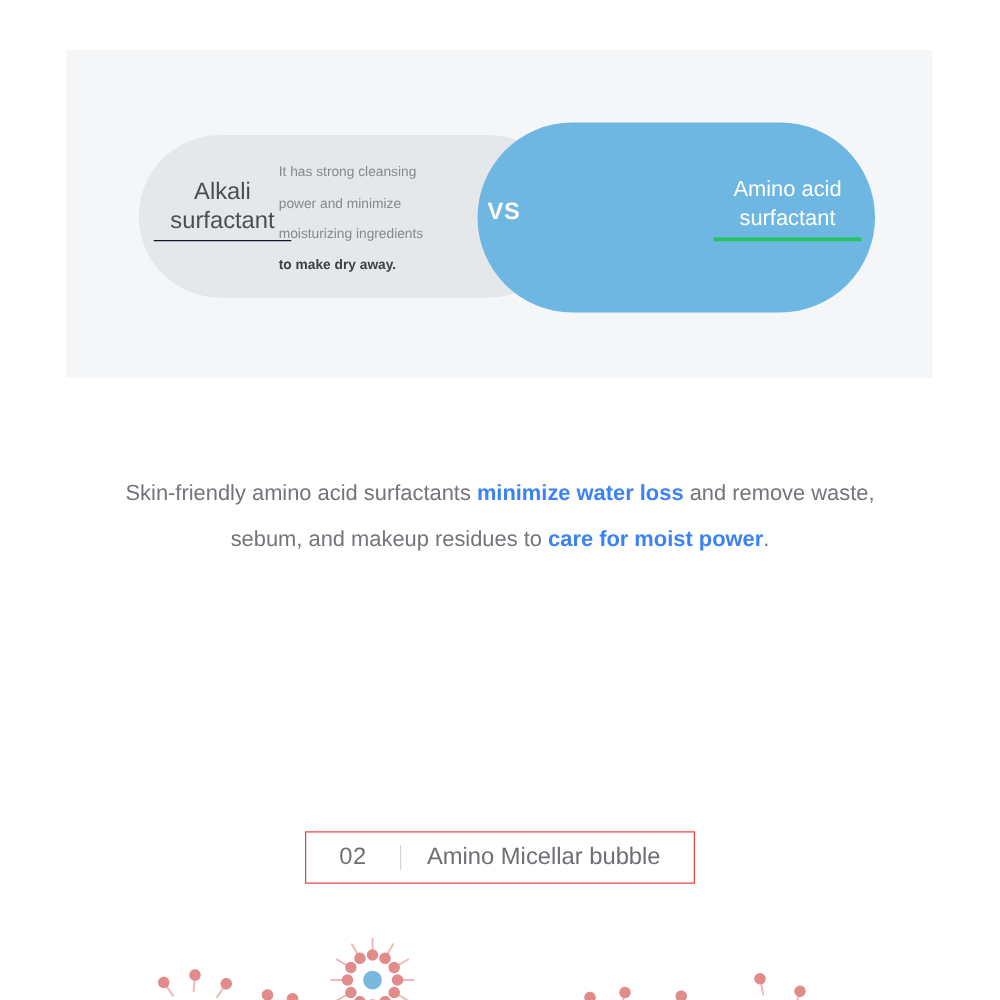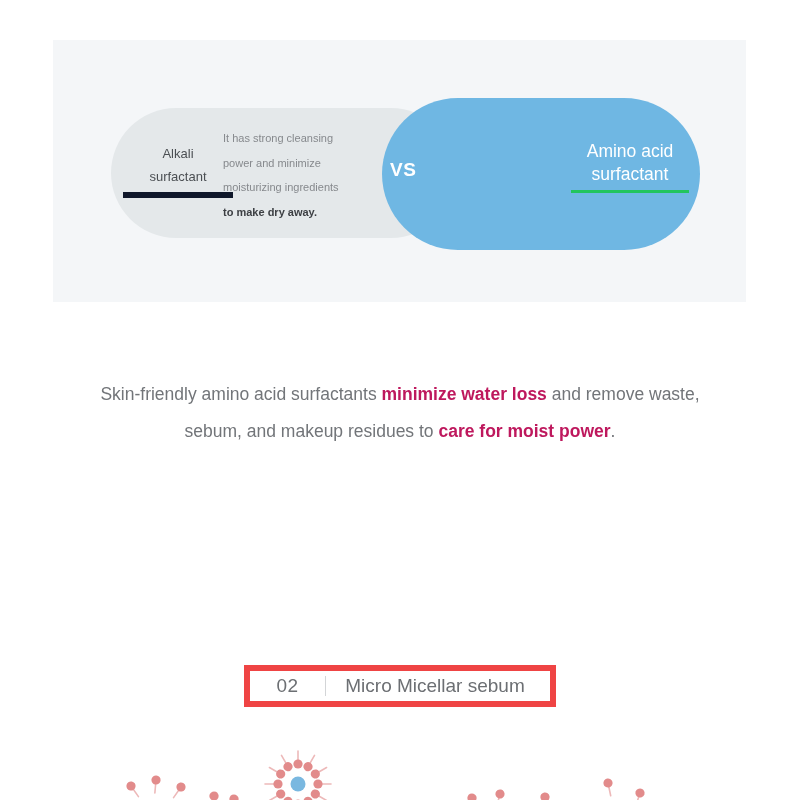--- a/index.html
+++ b/index.html
@@ -58,24 +58,24 @@
     background: #6fb7e3;
     border-radius: 76px;
   }
 
   .alkali-title {
     position: absolute;
     left: 70px;
     top: 102px;
     width: 110px;
     text-align: center;
-    font-size: 13px;
+    font-size: 19px;
     line-height: 23px;
     color: #4b4f53;
-    border-bottom: 6px solid #0f172a;
+    border-bottom: 1px solid #0f172a;
     padding-bottom: 4px;
     white-space: nowrap;
   }
 
   .alkali-desc {
     position: absolute;
     left: 170px;
     top: 86px;
     width: 175px;
     font-size: 11px;
@@ -126,21 +126,21 @@
     position: absolute;
     left: 80px;
     top: 358px;
     width: 640px;
     text-align: center;
     font-size: 17.5px;
     line-height: 37px;
     color: #727579;
   }
   .summary b {
-    color: #be185d;
+    color: #3b82f6;
     font-weight: 700;
   }
 
   .disclaimer {
     position: absolute;
     left: 100px;
     top: 462px;
     width: 600px;
     text-align: center;
     font-size: 11.5px;
@@ -148,21 +148,21 @@
     letter-spacing: 0.1px;
   }
 
   
   .section-box {
     position: absolute;
     left: 244px;
     top: 665px;
     width: 312px;
     height: 42px;
-    border: 6px solid #ef4444;
+    border: 1px solid #ef4444;
     background: #ffffff;
     display: flex;
     align-items: center;
     box-sizing: border-box;
   }
   .section-num {
     width: 75px;
     text-align: center;
     font-size: 19px;
     color: #6c6f73;
@@ -224,21 +224,21 @@
 
     </div>
   </div>
 
   <p class="summary"><span>Skin-friendly amino acid surfactants </span><b>minimize water loss</b><span> and remove waste, sebum, and makeup residues to </span><b>care for moist power</b><span>.</span></p>
 
 
   <div class="section-box">
     <div class="section-num">02</div>
     <div class="section-div"></div>
-    <div class="section-title">Micro Micellar sebum</div>
+    <div class="section-title">Amino Micellar bubble</div>
   </div>
 
   <div class="micelle-area">
     <svg width="800" height="58" viewBox="0 0 800 58">
       <defs>
         <g id="surf">
           <line x1="0" y1="0" x2="0" y2="13" stroke="#edb9b9" stroke-width="1.6" stroke-linecap="round"></line>
           <circle cx="0" cy="0" r="4.6" fill="#e28b8b"></circle>
         </g>
       </defs>

